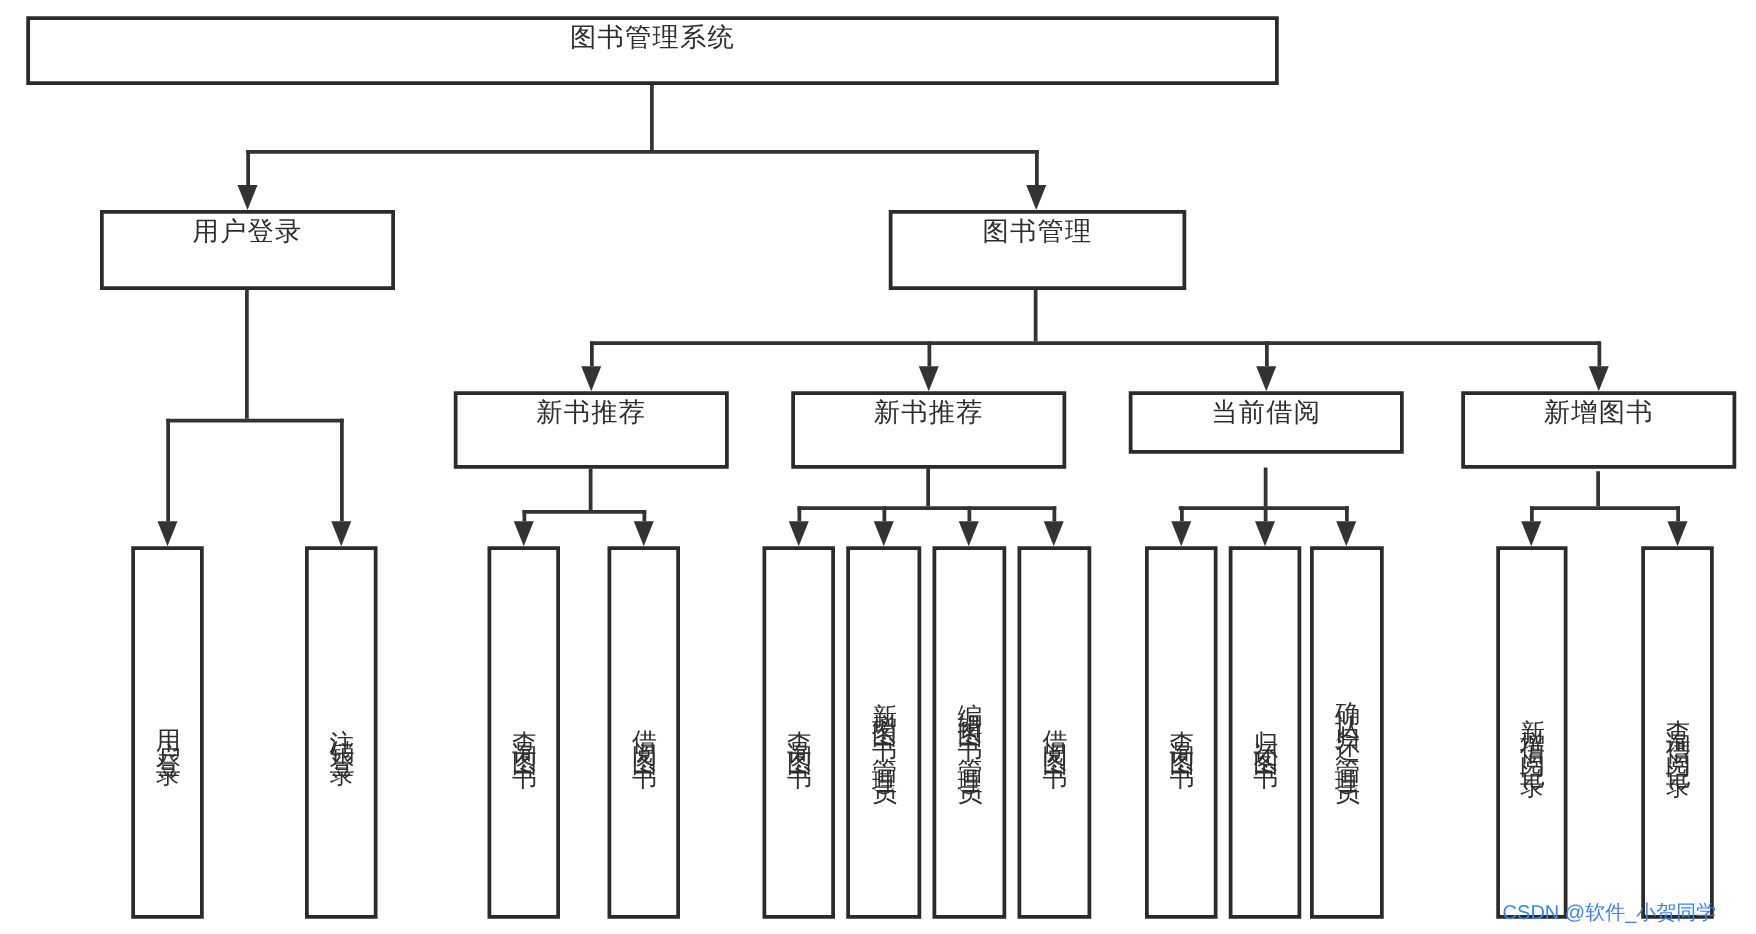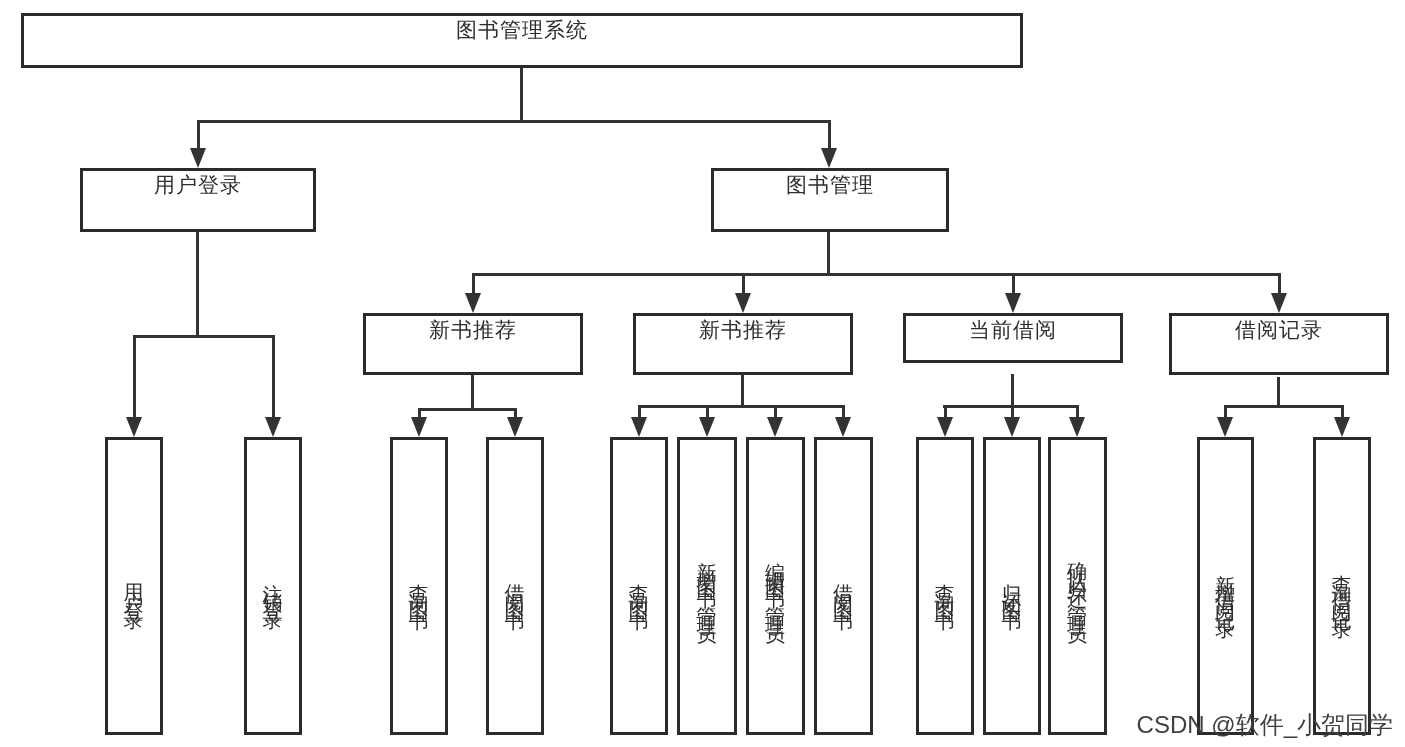--- a/index.html
+++ b/index.html
@@ -50,23 +50,23 @@
   }
   .arrow .shaft{width:3px;flex:1;background:var(--line);}
   .arrow .tri{
     width:0;height:0;
     border-left:8px solid transparent;
     border-right:8px solid transparent;
     border-top:20px solid var(--line);
   }
   .watermark{
     position:absolute;
-    right:12px;bottom:6px;
-    color:#404040;
-    font-size:24px;
+    right:32px;bottom:6px;
+    color:#3b82f6;
+    font-size:16px;
     z-index:5;
     white-space:nowrap;
   }
 </style>
 </head>
 <body>
 
 <div id="canvas">
 
   <div class="hbox" style="left:21px;top:13px;width:1002px;height:55px;">
@@ -124,21 +124,21 @@
   <div class="hbox" style="left:363px;top:313px;width:220px;height:62px;">
     <span>新书推荐</span>
   </div>
   <div class="hbox" style="left:633px;top:313px;width:220px;height:62px;">
     <span>新书推荐</span>
   </div>
   <div class="hbox" style="left:903px;top:313px;width:220px;height:50px;">
     <span>当前借阅</span>
   </div>
   <div class="hbox" style="left:1169px;top:313px;width:220px;height:62px;">
-    <span>借阅记录</span>
+    <span>新增图书</span>
   </div>
 
   <div class="vline" style="left:471px;top:375px;height:33px;"></div>
   <div class="hline" style="left:418px;top:408px;width:99px;"></div>
   <div class="arrow" style="left:411px;top:408px;height:29px;">
     <div class="shaft"></div>
     <div class="tri"></div>
   </div>
   <div class="arrow" style="left:507px;top:408px;height:29px;">
     <div class="shaft"></div>

